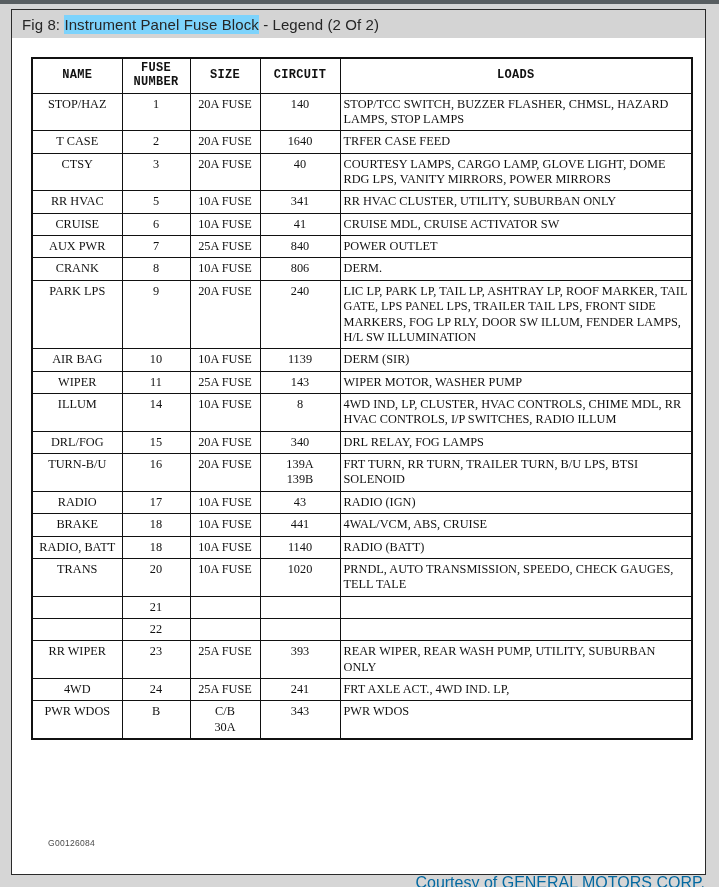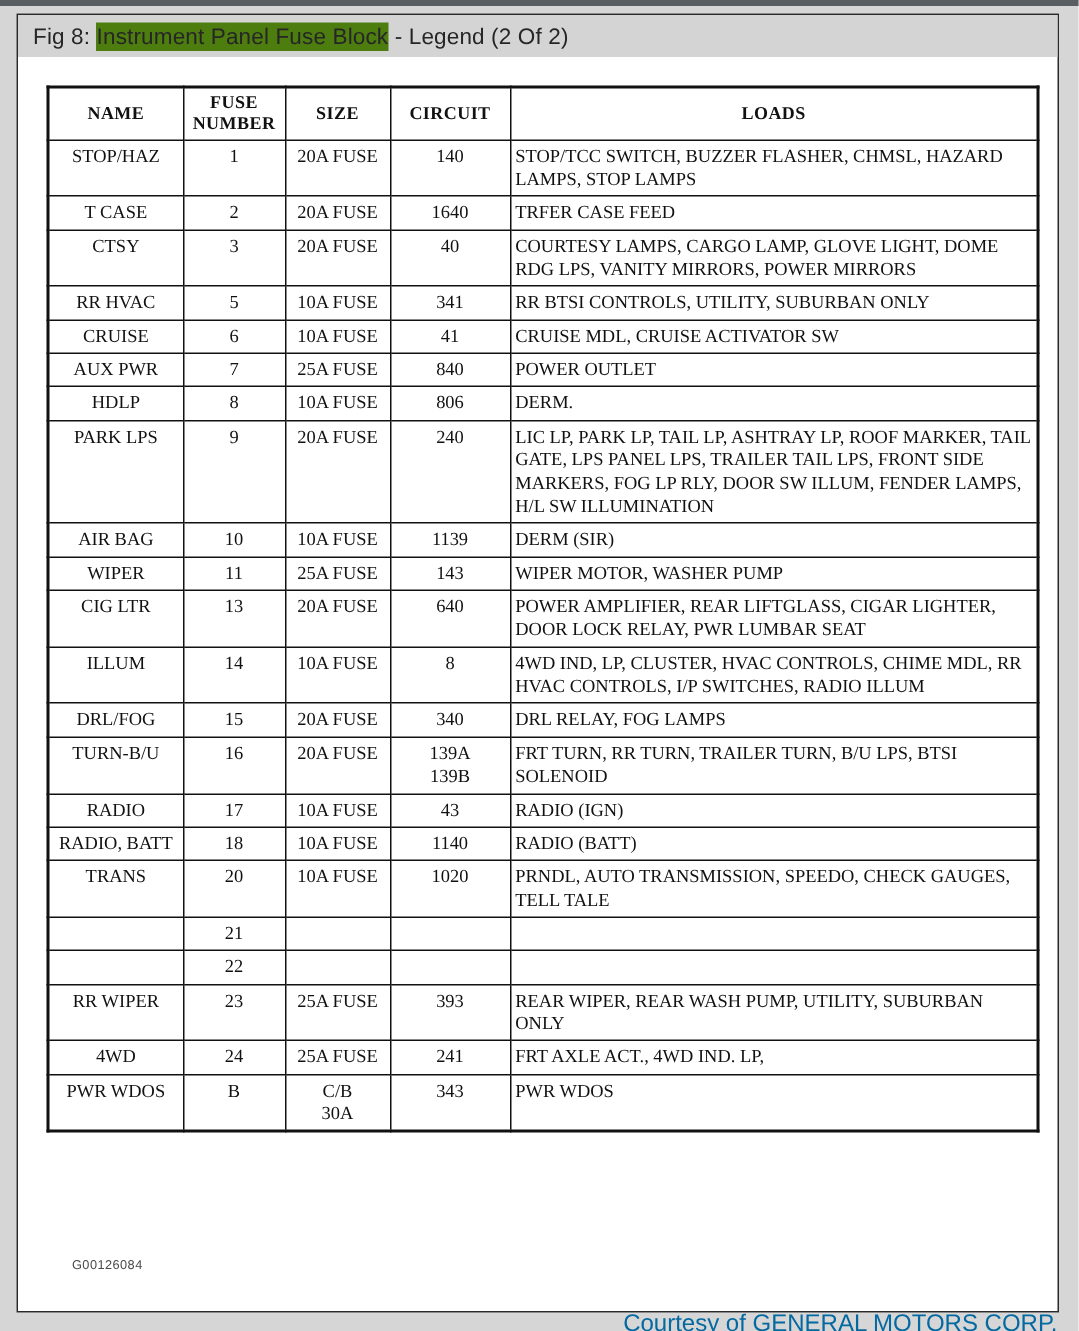--- a/index.html
+++ b/index.html
@@ -39,21 +39,21 @@
     padding-left: 10px;
     box-sizing: border-box;
   }
   .fig-title {
     font-size: 15px;
     color: #262626;
     white-space: nowrap;
     letter-spacing: 0.1px;
   }
   .hl {
-    background: #4d7c0f;
+    background: #7dd3fc;
     padding: 1px 0;
   }
   #doc-body {
     position: relative;
     padding: 0;
   }
   #fuse-table-wrap {
     position: absolute;
     left: 19px;
     top: 19px;
@@ -66,21 +66,21 @@
     font-family: "Liberation Serif", serif;
     color: #111;
   }
   table.fuse, table.fuse th, table.fuse td {
     border: 1px solid #111;
   }
   table.fuse {
     border: 2px solid #111;
   }
   table.fuse th {
-    font-family: Liberation Serif, serif;
+    font-family: Liberation Mono, monospace;
     font-size: 12px;
     font-weight: bold;
     text-align: center;
     padding: 3px 2px;
     letter-spacing: 0.3px;
     vertical-align: middle;
     line-height: 1.15;
     margin-top: 36px;
   }
   table.fuse td {
@@ -175,38 +175,38 @@
               <td class="c-num">3</td>
               <td class="c-size">20A FUSE</td>
               <td class="c-circ">40</td>
               <td class="c-loads">COURTESY LAMPS, CARGO LAMP, GLOVE LIGHT, DOME RDG LPS, VANITY MIRRORS, POWER MIRRORS</td>
             </tr>
             <tr>
               <td class="c-name">RR HVAC</td>
               <td class="c-num">5</td>
               <td class="c-size">10A FUSE</td>
               <td class="c-circ">341</td>
-              <td class="c-loads">RR BTSI CONTROLS, UTILITY, SUBURBAN ONLY</td>
+              <td class="c-loads">RR HVAC CLUSTER, UTILITY, SUBURBAN ONLY</td>
             </tr>
             <tr>
               <td class="c-name">CRUISE</td>
               <td class="c-num">6</td>
               <td class="c-size">10A FUSE</td>
               <td class="c-circ">41</td>
               <td class="c-loads">CRUISE MDL, CRUISE ACTIVATOR SW</td>
             </tr>
             <tr>
               <td class="c-name">AUX PWR</td>
               <td class="c-num">7</td>
               <td class="c-size">25A FUSE</td>
               <td class="c-circ">840</td>
               <td class="c-loads">POWER OUTLET</td>
             </tr>
             <tr>
-              <td class="c-name">HDLP</td>
+              <td class="c-name">CRANK</td>
               <td class="c-num">8</td>
               <td class="c-size">10A FUSE</td>
               <td class="c-circ">806</td>
               <td class="c-loads">DERM.</td>
             </tr>
             <tr>
               <td class="c-name">PARK LPS</td>
               <td class="c-num">9</td>
               <td class="c-size">20A FUSE</td>
               <td class="c-circ">240</td>
@@ -220,27 +220,20 @@
               <td class="c-loads">DERM (SIR)</td>
             </tr>
             <tr>
               <td class="c-name">WIPER</td>
               <td class="c-num">11</td>
               <td class="c-size">25A FUSE</td>
               <td class="c-circ">143</td>
               <td class="c-loads">WIPER MOTOR, WASHER PUMP</td>
             </tr>
             <tr>
-              <td class="c-name">CIG LTR</td>
-              <td class="c-num">13</td>
-              <td class="c-size">20A FUSE</td>
-              <td class="c-circ">640</td>
-              <td class="c-loads">POWER AMPLIFIER, REAR LIFTGLASS, CIGAR LIGHTER, DOOR LOCK RELAY, PWR LUMBAR SEAT</td>
-            </tr>
-            <tr>
               <td class="c-name">ILLUM</td>
               <td class="c-num">14</td>
               <td class="c-size">10A FUSE</td>
               <td class="c-circ">8</td>
               <td class="c-loads">4WD IND, LP, CLUSTER, HVAC CONTROLS, CHIME MDL, RR HVAC CONTROLS, I/P SWITCHES, RADIO ILLUM</td>
             </tr>
             <tr>
               <td class="c-name">DRL/FOG</td>
               <td class="c-num">15</td>
               <td class="c-size">20A FUSE</td>
@@ -253,20 +246,27 @@
               <td class="c-size">20A FUSE</td>
               <td class="c-circ">139A<br>139B</td>
               <td class="c-loads">FRT TURN, RR TURN, TRAILER TURN, B/U LPS, BTSI SOLENOID</td>
             </tr>
             <tr>
               <td class="c-name">RADIO</td>
               <td class="c-num">17</td>
               <td class="c-size">10A FUSE</td>
               <td class="c-circ">43</td>
               <td class="c-loads">RADIO (IGN)</td>
+            </tr>
+            <tr>
+              <td class="c-name">BRAKE</td>
+              <td class="c-num">18</td>
+              <td class="c-size">10A FUSE</td>
+              <td class="c-circ">441</td>
+              <td class="c-loads">4WAL/VCM, ABS, CRUISE</td>
             </tr>
             <tr>
               <td class="c-name">RADIO, BATT</td>
               <td class="c-num">18</td>
               <td class="c-size">10A FUSE</td>
               <td class="c-circ">1140</td>
               <td class="c-loads">RADIO (BATT)</td>
             </tr>
             <tr>
               <td class="c-name">TRANS</td>

